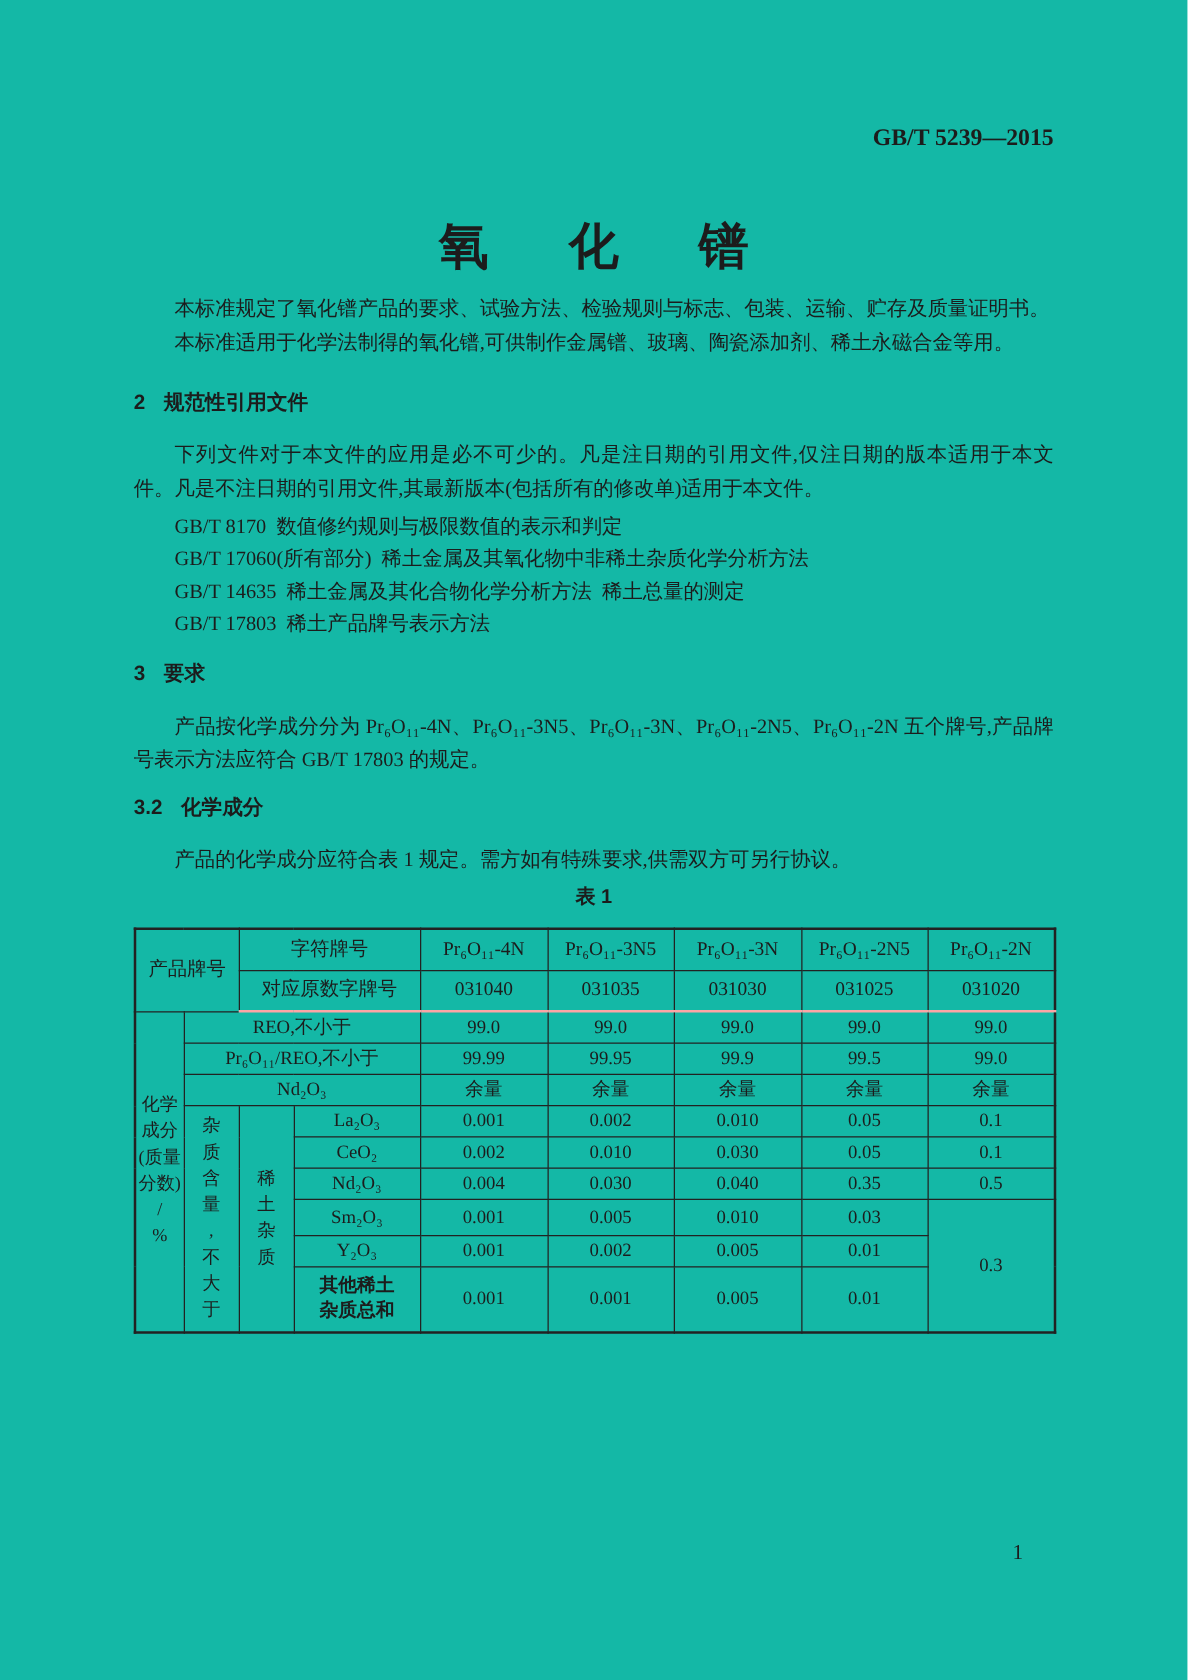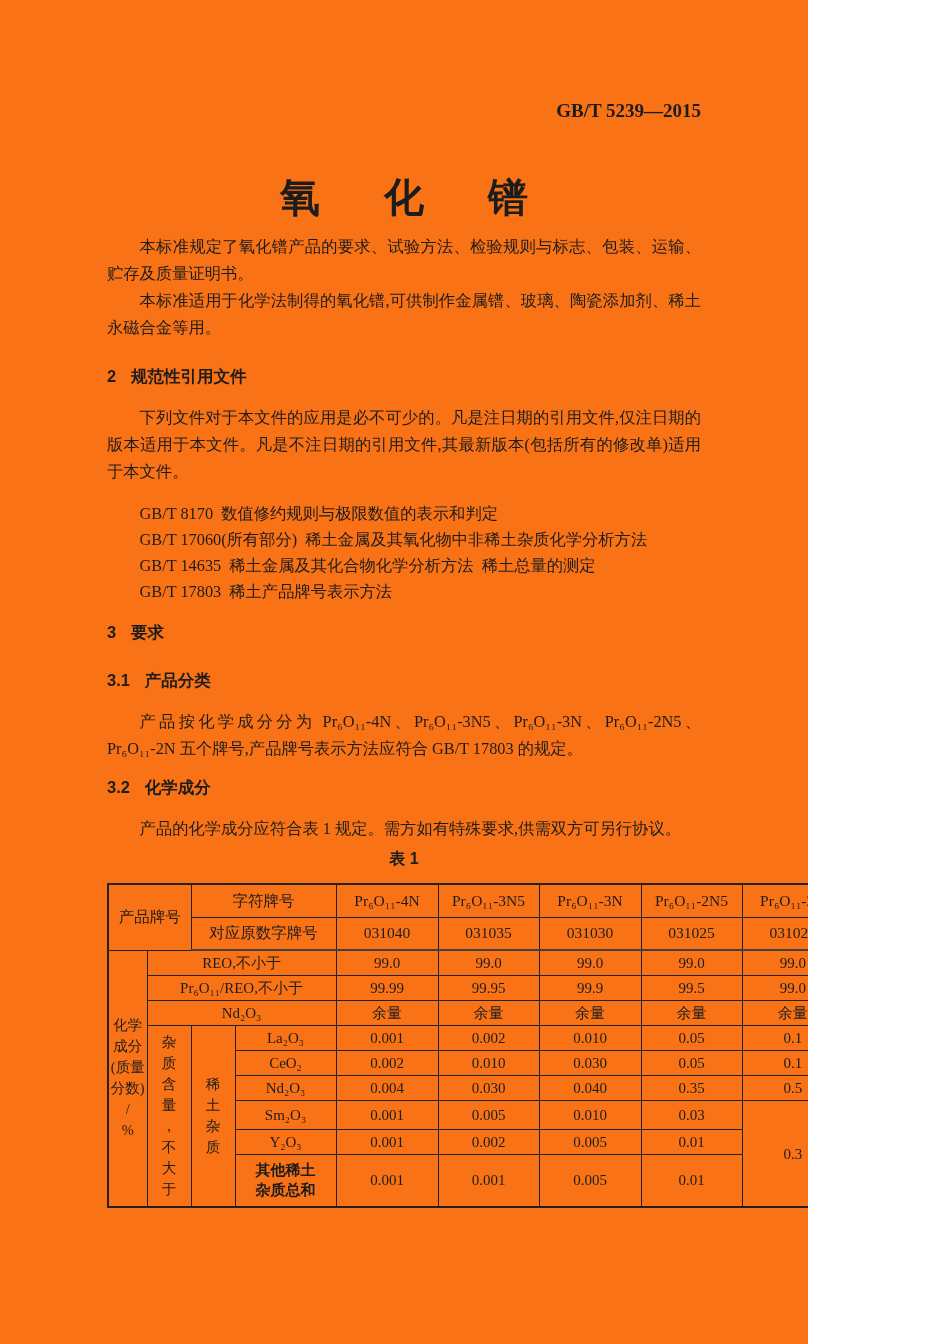--- a/index.html
+++ b/index.html
@@ -1,20 +1,20 @@
 <!DOCTYPE html>
 <html><head>
 <meta charset="utf-8">
 <style>
   * { margin: 0; padding: 0; box-sizing: border-box; }
   html, body { background: #ffffff; }
   .page {
     position: relative;
-    width: 808px; height: 1344px;
-    background: #f97316;
+    width: 950px; height: 1344px;
+    background: #14b8a6;
     color: #1c1c1c;
     font-family: "Liberation Serif", "DejaVu Serif", serif;
     overflow: hidden;
   }
   .content { padding: 0 107px; }
   .std-num {
     padding-top: 100px;
     text-align: right;
     font-weight: bold;
     font-size: 19px;
@@ -44,21 +44,21 @@
   .m-s31 { margin-top: 26px; }
   .m-s32 { margin-top: 14px; }
   p.body-p {
     margin-top: 17px;
     font-size: 16.3px;
     line-height: 27px;
     text-indent: 2em;
     text-align: justify;
   }
   p.body-p.np { margin-top: 0; }
-  .refs { margin-top: 16px; }
+  .refs { margin-top: 4px; }
   p.ref {
     font-size: 16.3px;
     line-height: 26px;
     text-indent: 2em;
     text-align: justify;
     white-space: pre-wrap;
   }
   .tbl-caption {
     margin-top: 6px;
     text-align: center;
@@ -78,21 +78,21 @@
     border: 1px solid #222;
     text-align: center;
     vertical-align: middle;
     font-size: 15px;
     line-height: 20px;
     padding: 2px 1px;
   }
   table.t1 tr.hr td { height: 33px; font-size: 15.5px; }
   table.t1 tr.dr td { height: 25px; }
   table.t1 tr.tall td { height: 53px; }
-  table.t1 tr.b2row td { border-bottom: 2px solid #404040; }
+  table.t1 tr.b2row td { border-bottom: 2px solid #fca5a5; }
   table.t1 td.vlabel {
     white-space: pre-line;
     line-height: 21px;
     padding: 6px 0;
     font-size: 14.5px;
   }
   table.t1 td.name2 { white-space: pre-line; font-weight: bold; }
   .page-num {
     position: absolute;
     top: 1232px;
@@ -116,21 +116,20 @@
     <p class="body-p">下列文件对于本文件的应用是必不可少的。凡是注日期的引用文件,仅注日期的版本适用于本文件。凡是不注日期的引用文件,其最新版本(包括所有的修改单)适用于本文件。</p>
     <div class="refs">
       <p class="ref">GB/T 8170  数值修约规则与极限数值的表示和判定</p>
       <p class="ref">GB/T 17060(所有部分)  稀土金属及其氧化物中非稀土杂质化学分析方法</p>
       <p class="ref">GB/T 14635  稀土金属及其化合物化学分析方法  稀土总量的测定</p>
       <p class="ref">GB/T 17803  稀土产品牌号表示方法</p>
     </div>
 
     <h2 class="sec m-s3"><span class="sec-no">3</span><span>要求</span></h2>
 
-    <h3 class="sec m-s31"><span class="sec-no">3.1</span><span>产品分类</span></h3>
     <p class="body-p">产品按化学成分分为 Pr₆O₁₁-4N、Pr₆O₁₁-3N5、Pr₆O₁₁-3N、Pr₆O₁₁-2N5、Pr₆O₁₁-2N 五个牌号,产品牌号表示方法应符合 GB/T 17803 的规定。</p>
 
     <h3 class="sec m-s32"><span class="sec-no">3.2</span><span>化学成分</span></h3>
     <p class="body-p">产品的化学成分应符合表 1 规定。需方如有特殊要求,供需双方可另行协议。</p>
 
     <div class="tbl-caption">表 1</div>
 
     <table class="t1">
       <colgroup>
         <col style="width:39px">

